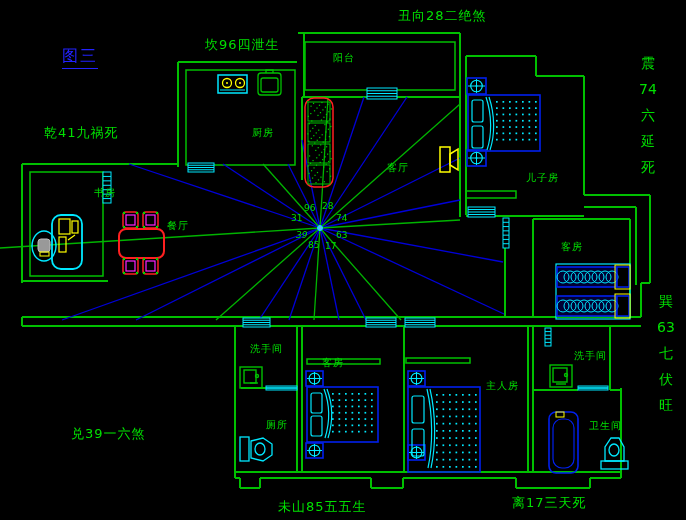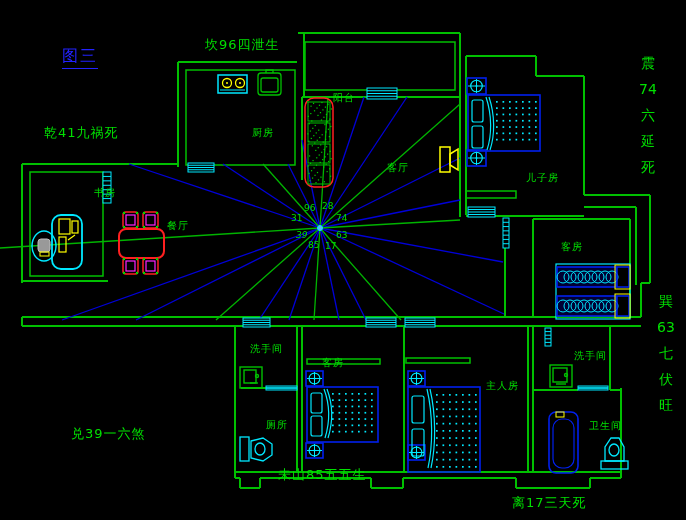--- a/index.html
+++ b/index.html
@@ -627,42 +627,43 @@
   <g stroke="#00c000" fill="none" stroke-width="1.4">
     <rect x="550" y="365" width="22" height="22"></rect>
     <rect x="553" y="368" width="14" height="14"></rect>
     <line x1="556" y1="384" x2="566" y2="384"></line>
     <circle cx="566" cy="375" r="1.5"></circle>
   </g>
 </svg>
 
   <div class="lbl figlbl" style="left:62px;top:46px;">图三</div>
 
+  <div class="lbl ann" style="left:398px;top:7px;">丑向28二绝煞</div>
   <div class="lbl ann" style="left:205px;top:36px;">坎96四泄生</div>
   <div class="lbl ann" style="left:44px;top:124px;">乾41九祸死</div>
   <div class="lbl ann" style="left:71px;top:425px;">兑39一六煞</div>
-  <div class="lbl ann" style="left:278px;top:466px;">未山85五五生</div>
+  <div class="lbl ann" style="left:278px;top:498px;">未山85五五生</div>
   <div class="lbl ann" style="left:512px;top:494px;">离17三天死</div>
 
   <div class="vtext" style="left:636px;top:50px;width:24px;">
       <div>震</div>
       <div>74</div>
       <div>六</div>
       <div>延</div>
       <div>死</div>
     </div>
   <div class="vtext" style="left:654px;top:288px;width:24px;">
       <div>巽</div>
       <div>63</div>
       <div>七</div>
       <div>伏</div>
       <div>旺</div>
     </div>
 
-  <div class="lbl rlabel" style="left:333px;top:51px;margin-top:40px;">阳台</div>
+  <div class="lbl rlabel" style="left:333px;top:51px;">阳台</div>
   <div class="lbl rlabel" style="left:252px;top:126px;">厨房</div>
   <div class="lbl rlabel" style="left:387px;top:161px;">客厅</div>
   <div class="lbl rlabel" style="left:526px;top:171px;">儿子房</div>
   <div class="lbl rlabel" style="left:57px;top:186px;margin-left:37px;">书房</div>
   <div class="lbl rlabel" style="left:167px;top:219px;">餐厅</div>
   <div class="lbl rlabel" style="left:561px;top:240px;">客房</div>
   <div class="lbl rlabel" style="left:250px;top:342px;">洗手间</div>
   <div class="lbl rlabel" style="left:266px;top:418px;">厕所</div>
   <div class="lbl rlabel" style="left:322px;top:356px;">客房</div>
   <div class="lbl rlabel" style="left:486px;top:379px;">主人房</div>

